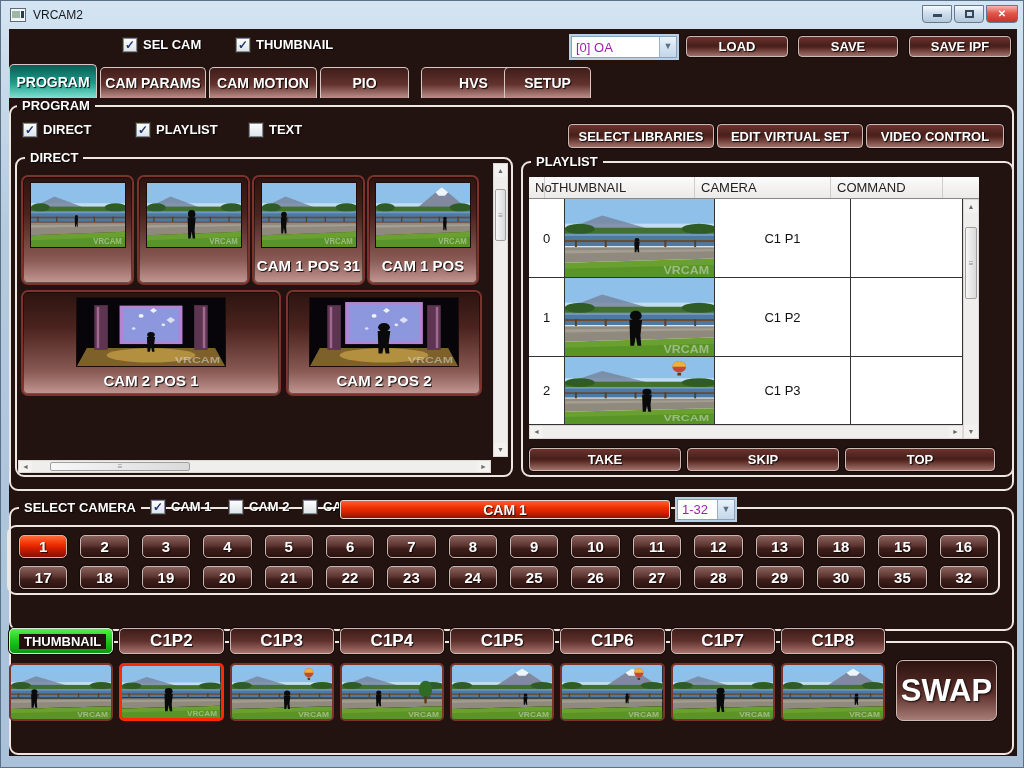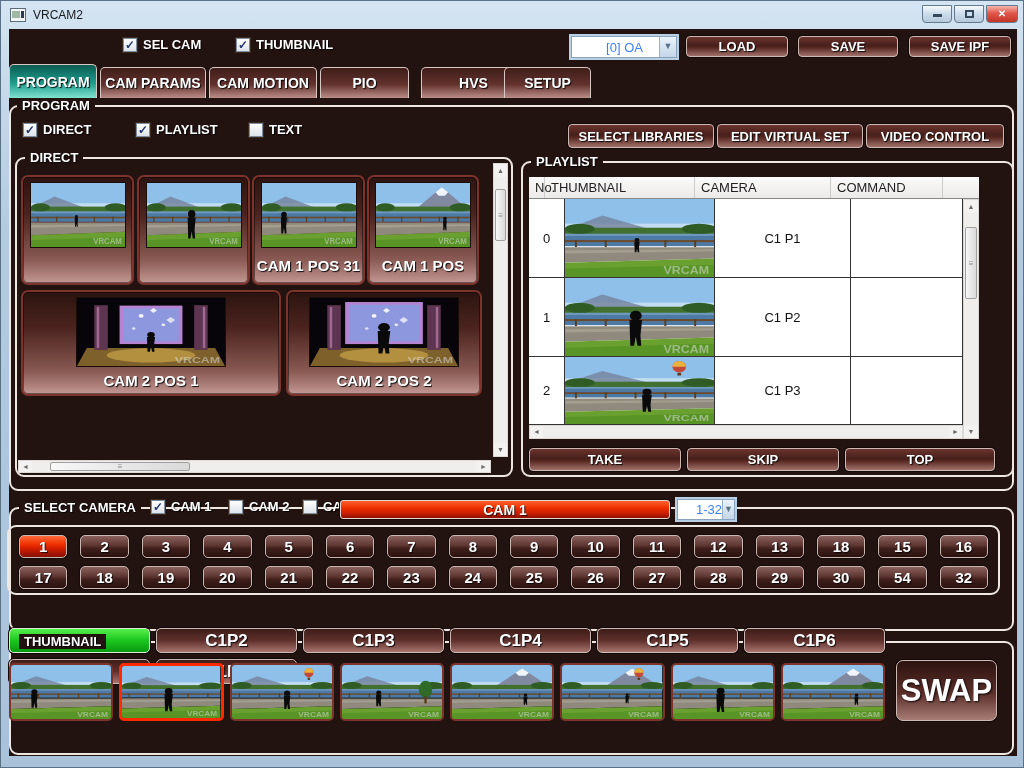--- a/index.html
+++ b/index.html
@@ -25,21 +25,21 @@
   .ts { text-shadow:1px 1px 1px rgba(0,0,0,.9); }
   
   .chk { position:absolute; display:flex; align-items:center; gap:6px; }
   .cbox { width:14px; height:14px; background:linear-gradient(180deg,#fdfdfd,#dde4ea); border:1px solid #7e8d99;
           box-shadow:0 0 0 1px #39291f; font-size:12px; line-height:12px; font-weight:bold; color:#24356d;
           text-align:center; }
   .chk-label { color:#fff; font-weight:bold; font-size:13px; text-shadow:1px 1px 1px rgba(0,0,0,.9); white-space:nowrap; }
   
   .dropdown { position:absolute; background:#fff; border:1px solid #8aa3bd; box-shadow:0 0 0 2px #b9cfe4;
               display:flex; align-items:center; }
-  .dd-value { flex:1; font-size:13px; color:#3b82f6; padding-left:18px; white-space:nowrap;text-align:center; }
+  .dd-value { flex:1; font-size:13px; color:#a21caf; padding-left:4px; white-space:nowrap; }
   .dd-btn { width:17px; align-self:stretch; background:linear-gradient(180deg,#e9f2fa,#c3d6e8); border-left:1px solid #9ab0c6;
             color:#5b7186; font-size:9px; text-align:center; line-height:19px; }
   
   .cmd-btn { position:absolute; border:1px solid #cdb9b4; border-radius:4px; color:#fff; font-weight:bold;
              font-size:13px; text-align:center; box-shadow:0 0 0 1px #120807;
              background:linear-gradient(180deg,#6b332e 0%,#47201b 45%,#552620 55%,#a1716a 100%);
              display:flex; align-items:center; justify-content:center; }
   
   .tab { position:absolute; top:66px; height:31px; border:1px solid #d9c7c3; border-bottom:none;
          border-radius:5px 5px 0 0; background:linear-gradient(180deg,#3e1d19,#63322d 55%,#bb8e8a);
@@ -82,21 +82,21 @@
                  color:#fff; font-weight:bold; font-size:14px; text-align:center; line-height:18px;
                  box-shadow:0 0 0 1px #1a0a08; text-shadow:1px 1px 1px rgba(0,0,0,.8); }
   #num-box { position:absolute; left:6px; top:524px; width:993px; height:70px; border:2px solid #efe8e2; border-radius:9px;
              display:grid; grid-template-columns:repeat(16,1fr); gap:8px 13px; padding:8px 10px; }
   .num-btn { border:1px solid #c9b7b2; border-radius:5px; color:#fff; font-weight:bold; font-size:15px;
              text-align:center; line-height:21px; box-shadow:0 0 0 1px #140a08; text-shadow:1px 1px 1px rgba(0,0,0,.8);
              background:linear-gradient(180deg,#8a615d 0%,#5d3531 45%,#3f1f1b 60%,#2a110e 100%); }
   .num-btn.red { background:linear-gradient(180deg,#ff6a3a 0%,#f03000 40%,#cf1d00 60%,#861000 100%); }
   
   #preset-row { position:absolute; left:8px; top:627px; width:876px; height:26px; display:grid;
-                grid-template-columns:repeat(6,1fr); gap:6px; }
+                grid-template-columns:repeat(8,1fr); gap:6px; }
   .preset-btn { border:1px solid #cdb9b4; border-radius:5px; color:#fff; font-weight:bold; font-size:17px;
                 text-align:center; line-height:23px; box-shadow:0 0 0 1px #120807; text-shadow:1px 1px 1px rgba(0,0,0,.85);
                 background:linear-gradient(180deg,#3e1d19,#5f302c 50%,#a8746e 100%); }
   .preset-btn.green { background:linear-gradient(180deg,#55ef4a,#1cc61f 50%,#089a0f 100%); border-color:#d7f0d4; }
   #thumb-row { position:absolute; left:8px; top:662px; width:876px; height:58px; display:grid;
                grid-template-columns:repeat(8,1fr); gap:6px; }
   .thumb { border:2px solid #7b332b; border-radius:5px; overflow:hidden; background:#000; }
   .thumb.sel { border:3px solid #ff2a00; }
   .thumb svg { display:block; width:100%; height:100%; }
   #swap-btn { position:absolute; left:895px; top:659px; width:101px; height:61px; border:1px solid #cdb9b4;
@@ -579,21 +579,21 @@
       <div class="num-btn">21</div>
       <div class="num-btn">22</div>
       <div class="num-btn">23</div>
       <div class="num-btn">24</div>
       <div class="num-btn">25</div>
       <div class="num-btn">26</div>
       <div class="num-btn">27</div>
       <div class="num-btn">28</div>
       <div class="num-btn">29</div>
       <div class="num-btn">30</div>
-      <div class="num-btn">54</div>
+      <div class="num-btn">35</div>
       <div class="num-btn">32</div>
     </div>
 
   <div class="group" style="left:8px;top:640px;width:1005px;height:114px;"></div>
   <span class="glabel" style="left:18px;top:633px;">THUMBNAIL</span>
   <div id="preset-row">
       <div class="preset-btn green">C1P1</div>
       <div class="preset-btn">C1P2</div>
       <div class="preset-btn">C1P3</div>
       <div class="preset-btn">C1P4</div>

